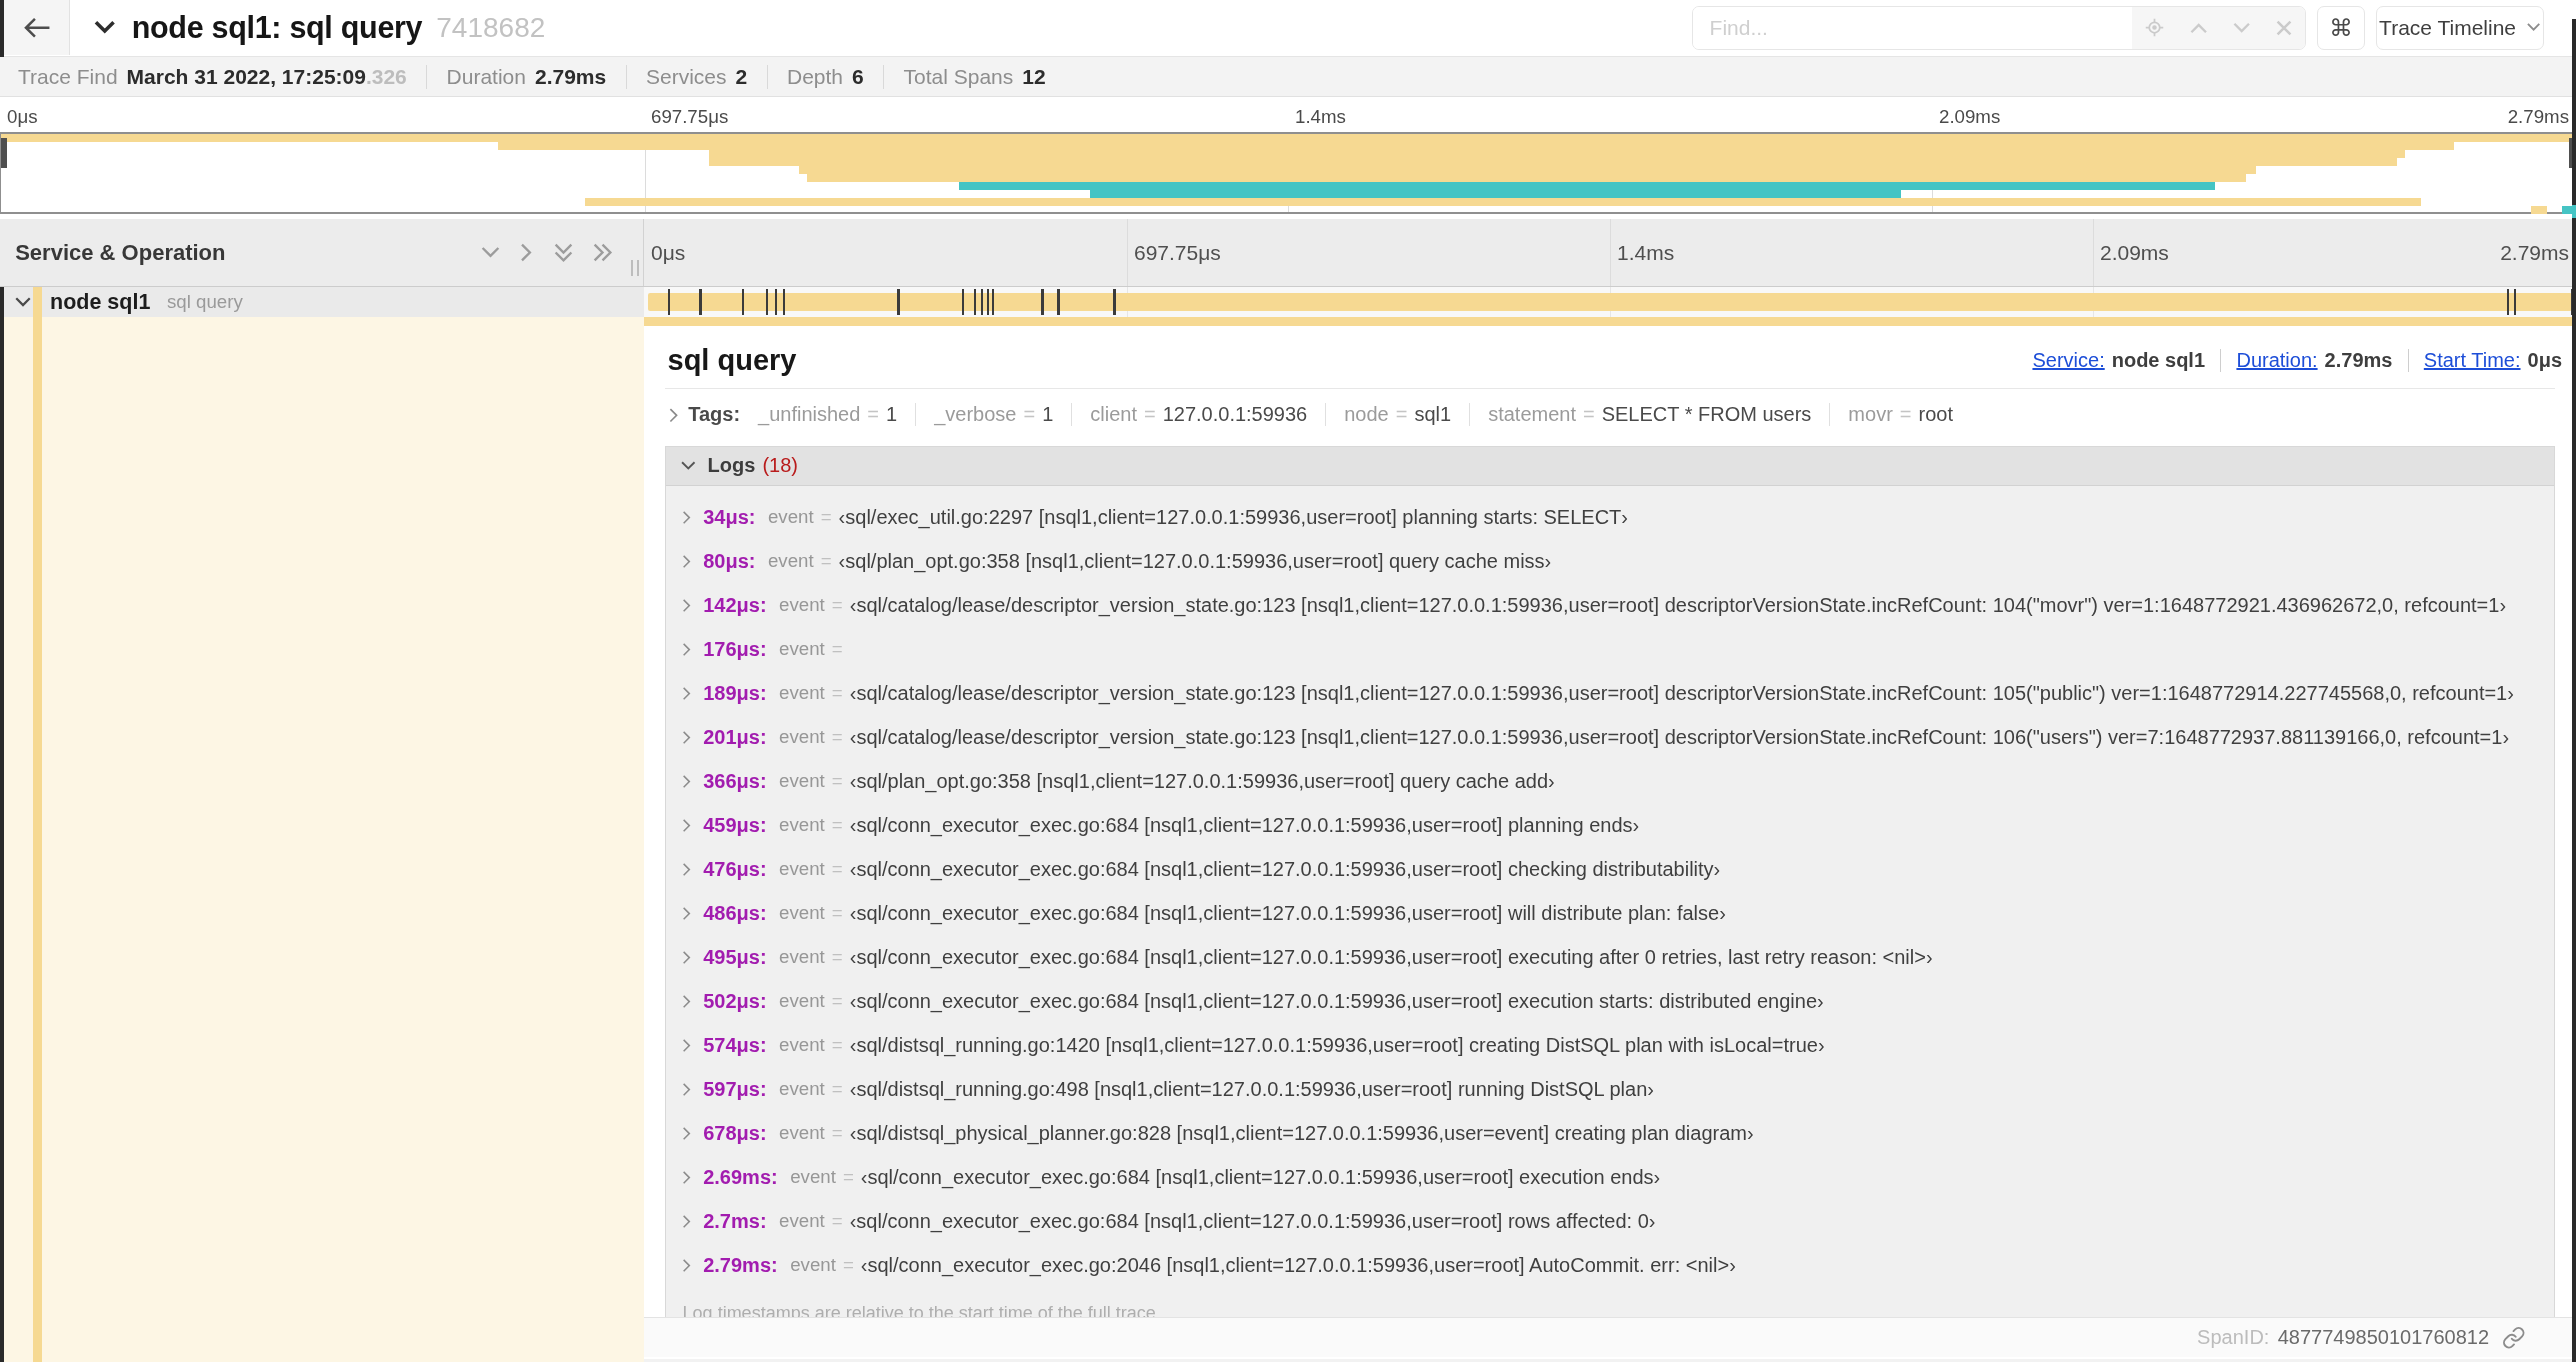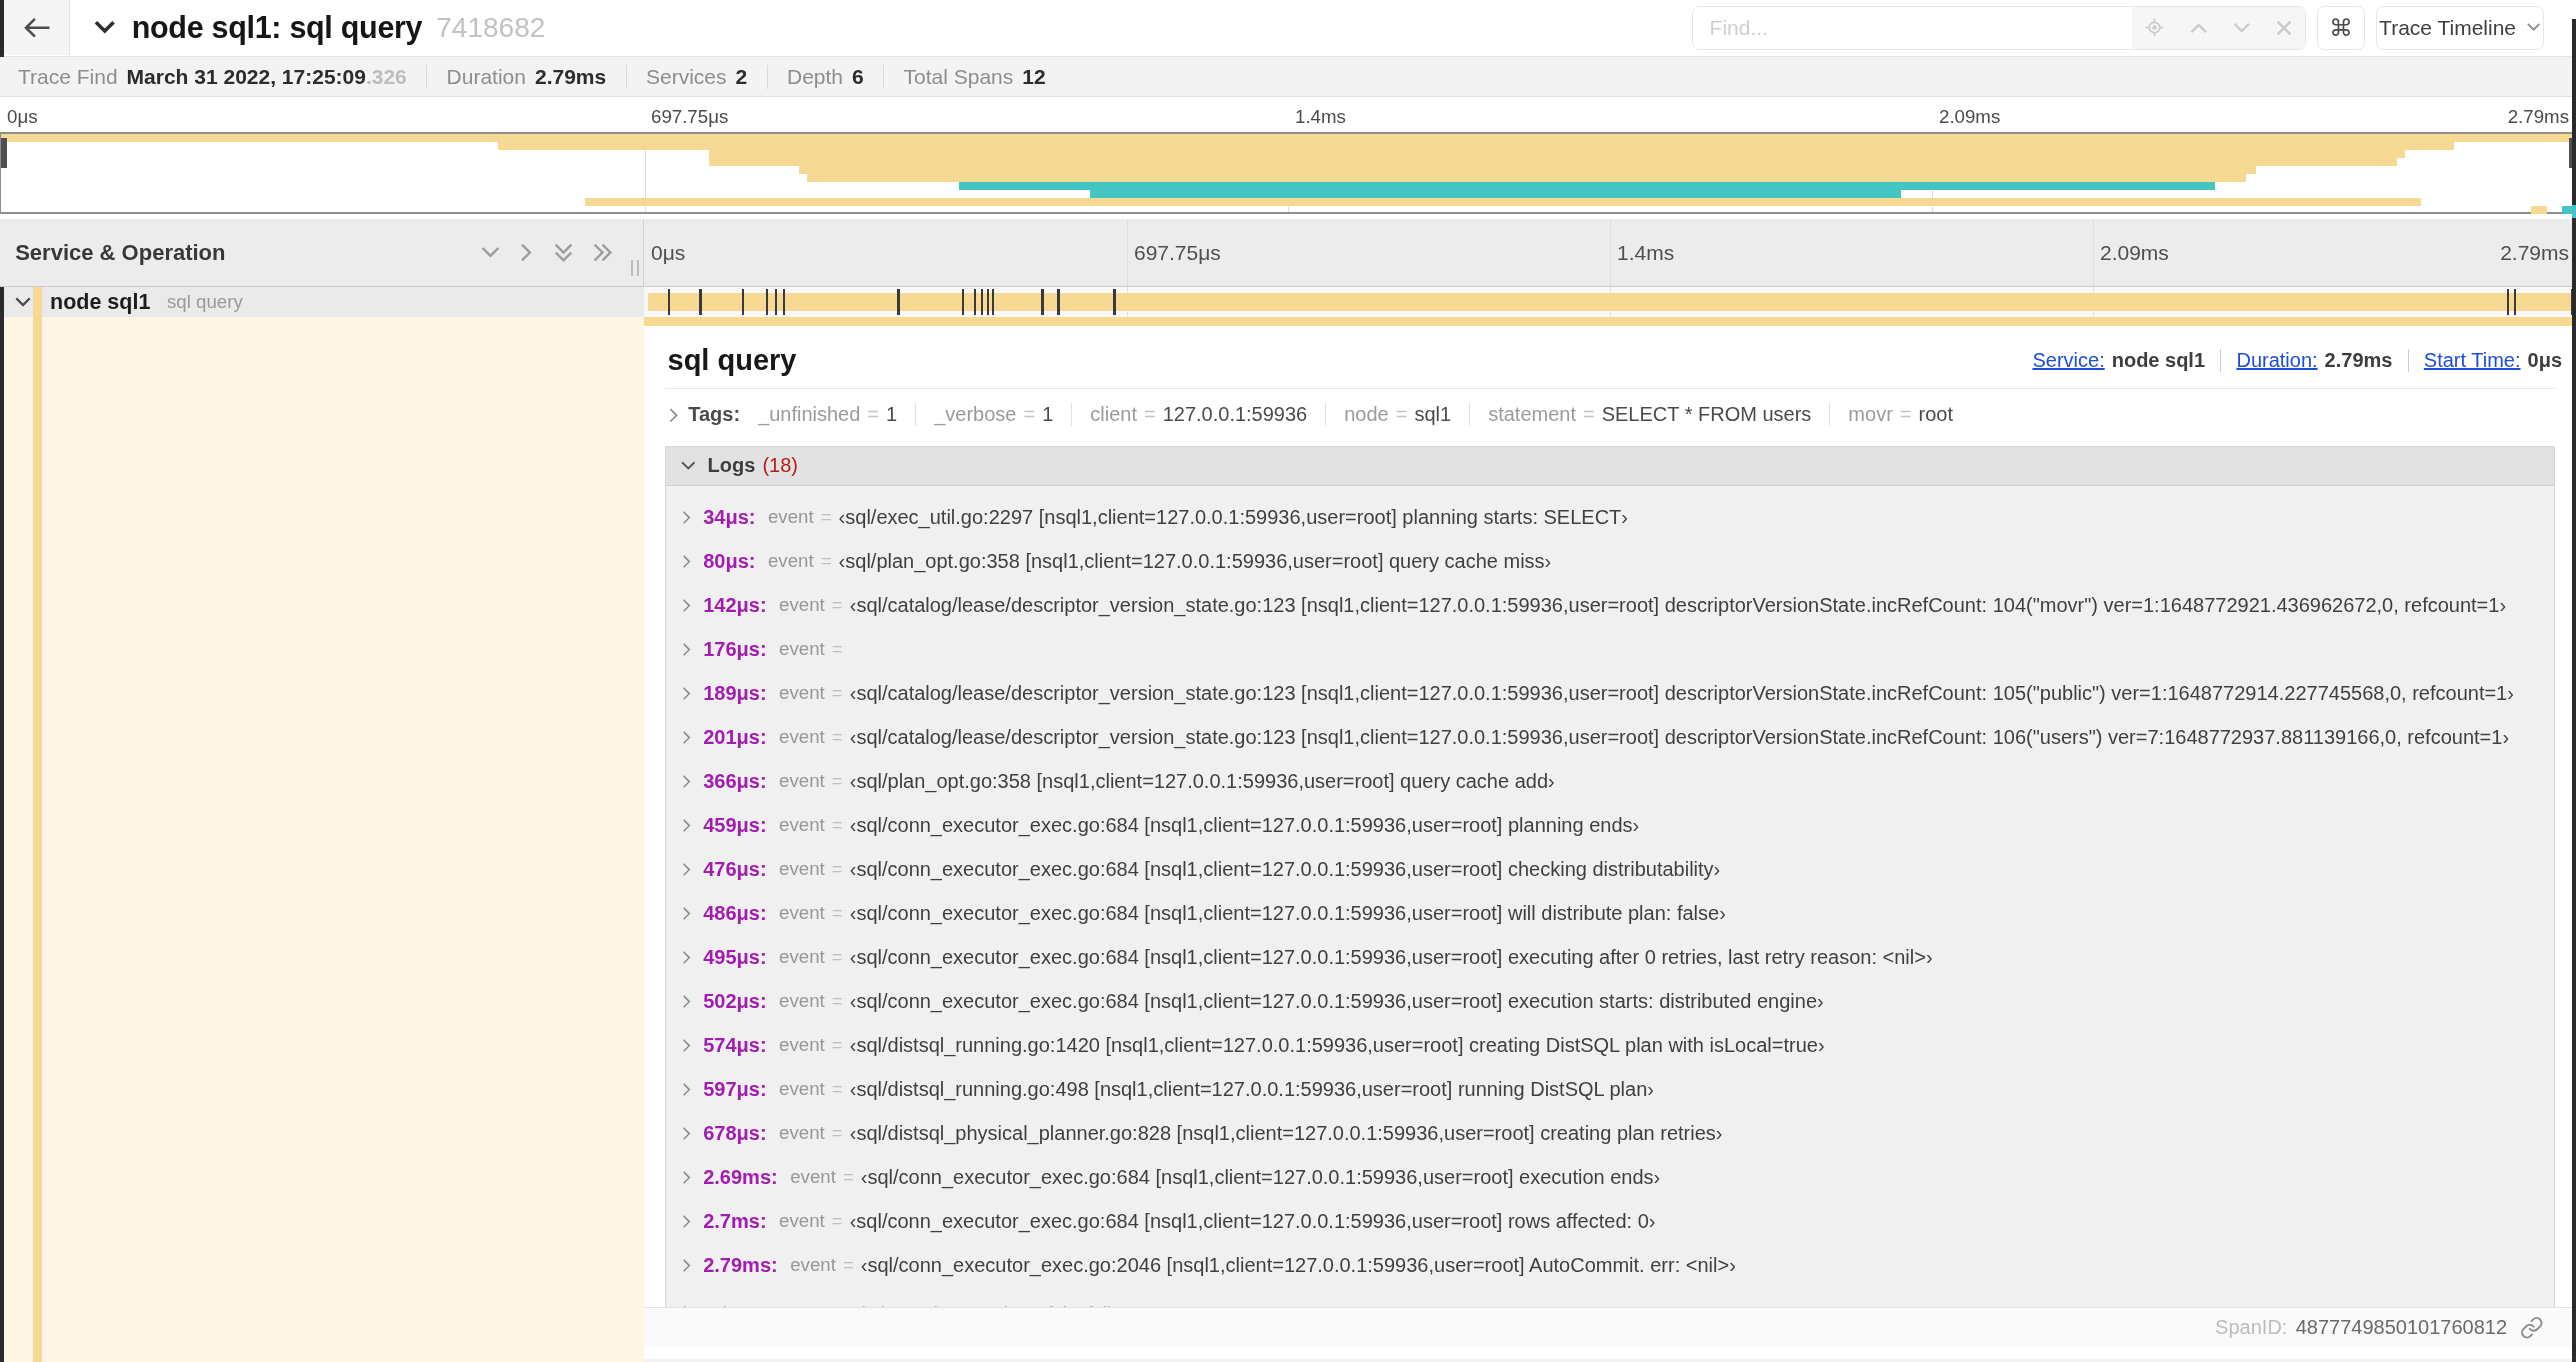--- a/index.html
+++ b/index.html
@@ -104,21 +104,21 @@
   #logs-title { font-weight:bold; color:#3d3d3d; }
   #logs-count { color:#b91c1c; margin-left:7px; }
   #logs-body { background:#f0f0f0; padding:9.7px 0 2.8px 0; }
   .log-row { height:44px; display:flex; align-items:center; padding-left:15.2px; font-size:20px; cursor:pointer; white-space:nowrap; overflow:hidden; }
   .log-chevron { color:#8c8c8c; margin-right:11px; display:flex; flex:none; }
   .log-time { font-weight:bold; color:#a21caf; margin-right:12.5px; }
   .log-field { color:#979797; font-size:18.7px; }
   .log-eq { color:#c0c0c0; padding:0 7px; font-size:18.7px; }
   .log-val { color:#3f3f3f; }
   #logs-note { padding:15.2px 0 18px 16.6px; font-size:18px; color:#aeaeae; }
-  #spanid-row { position:absolute; left:0; right:0; bottom:12px; height:40px; background:#fafafa; border-top:1.4px solid #e3e3e3; display:flex; align-items:center; justify-content:flex-end; padding-right:33px; font-size:20px; gap:8.3px; }
+  #spanid-row { position:absolute; left:0; right:0; bottom:2px; height:40px; background:#fafafa; border-top:1.4px solid #e3e3e3; display:flex; align-items:center; justify-content:flex-end; padding-right:51px; font-size:20px; gap:8.3px; }
   #spanid-label { color:#bcbcbc; }
   #spanid-value { color:#6a6a6a; }
   #spanid-link { color:#8c8c8c; cursor:pointer; display:flex; margin-left:4.2px; }
 </style>
 </head>
 <body>
 
 <div id="edge-left-top" class="edge"></div>
 <div id="edge-left-bottom" class="edge"></div>
 <div id="edge-right" class="edge"></div>
@@ -537,21 +537,21 @@
   </div>
             <div class="log-row">
     <span class="log-chevron">
       <svg width="11" height="15.2" viewBox="0 0 10 16">
                   <path d="M2 2l6 6-6 6" fill="none" stroke="currentColor" stroke-width="1.6"></path>
                 </svg>
     </span>
     <span class="log-time">678μs:</span>
     <span class="log-field">event</span>
     <span class="log-eq">=</span>
-    <span class="log-val">‹sql/distsql_physical_planner.go:828 [nsql1,client=127.0.0.1:59936,user=root] creating plan retries›</span>
+    <span class="log-val">‹sql/distsql_physical_planner.go:828 [nsql1,client=127.0.0.1:59936,user=event] creating plan diagram›</span>
   </div>
             <div class="log-row">
     <span class="log-chevron">
       <svg width="11" height="15.2" viewBox="0 0 10 16">
                   <path d="M2 2l6 6-6 6" fill="none" stroke="currentColor" stroke-width="1.6"></path>
                 </svg>
     </span>
     <span class="log-time">2.69ms:</span>
     <span class="log-field">event</span>
     <span class="log-eq">=</span>

